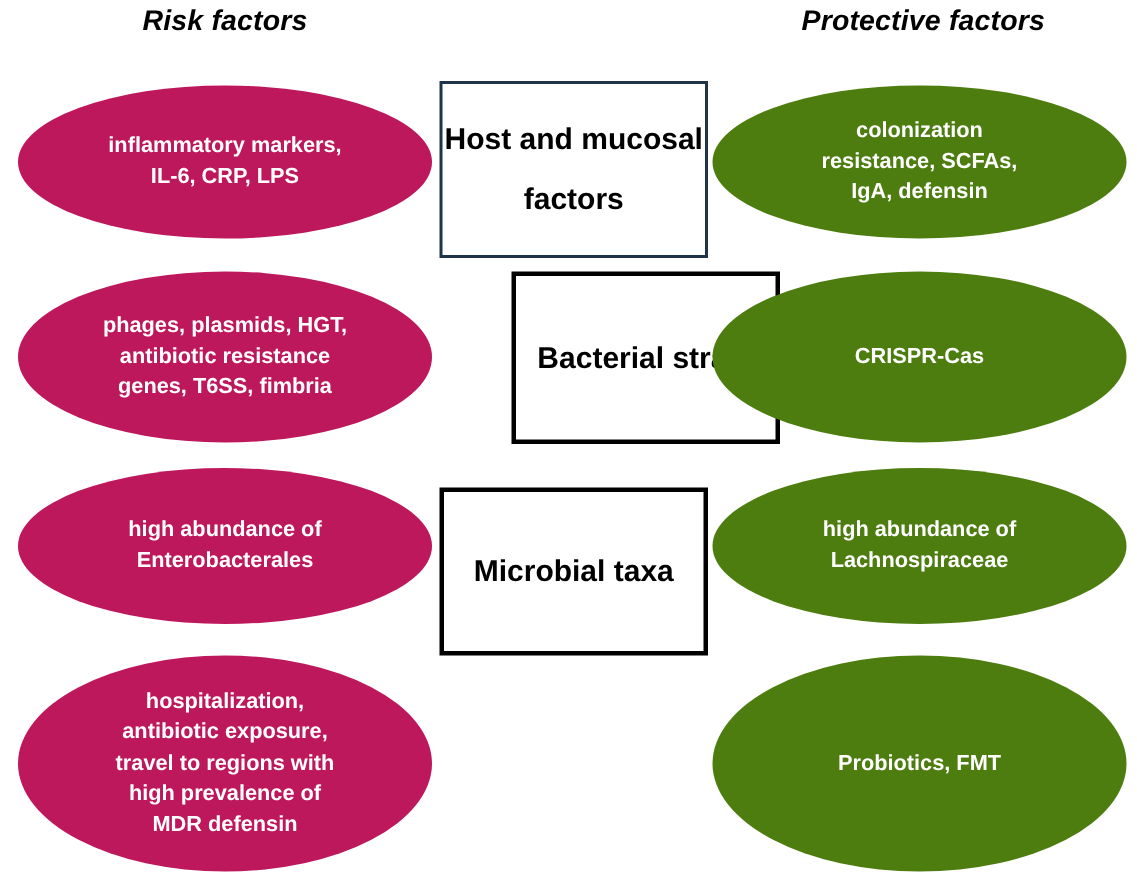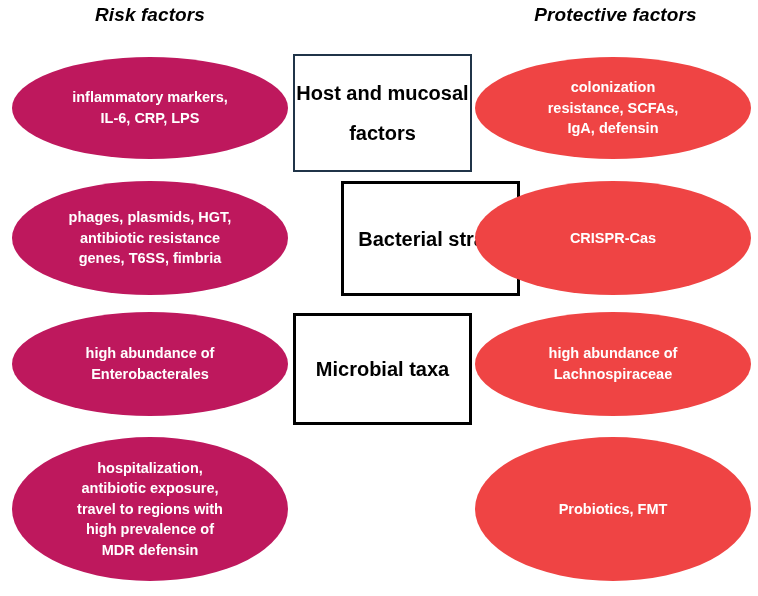--- a/index.html
+++ b/index.html
@@ -45,21 +45,21 @@
   }
   .ellipse .etext {
     color: #ffffff;
     font-size: 14.5px;
     font-weight: bold;
     line-height: 1.42;
     padding: 0 12px;
     white-space: pre-line;
   }
   .risk-ellipse      { background: #be185d; }
-  .protective-ellipse{ background: #ef4444; }
+  .protective-ellipse{ background: #4d7c0f; }
 
   
   #risk-ellipse-1 { left: 12px; top: 57px;  width: 276px; height: 102px; }
   #risk-ellipse-2 { left: 12px; top: 181px; width: 276px; height: 114px; }
   #risk-ellipse-3 { left: 12px; top: 312px; width: 276px; height: 104px; }
   #risk-ellipse-4 { left: 12px; top: 437px; width: 276px; height: 144px; }
 
   
   #protective-ellipse-1 { left: 475px; top: 57px;  width: 276px; height: 102px; }
   #protective-ellipse-2 { left: 475px; top: 181px; width: 276px; height: 114px; }
@@ -78,21 +78,21 @@
   }
   .center-box .btext {
     color: #000000;
     font-size: 20px;
     font-weight: bold;
     line-height: 2.0;
     white-space: pre-line;
   }
   #center-box-1 { left: 293px; top: 54px;  width: 179px; height: 118px; border: 2px solid #203448; }
   #center-box-2 { left: 293px; top: 181px; width: 179px; height: 115px; border: 3px solid #000000; margin-left: 48px; }
-  #center-box-3 { left: 293px; top: 313px; width: 179px; height: 112px; border: 3px solid #000000; }
+  #center-box-3 { left: 293px; top: 325px; width: 179px; height: 112px; border: 3px solid #000000; }
   #center-box-4 { left: 293px; top: 446px; width: 179px; height: 134px; border: 3px solid #000000; }
 </style>
 </head>
 <body>
 
 <div id="canvas">
 
   <div class="col-header" id="header-risk">Risk factors</div>
   <div class="col-header" id="header-protective">Protective factors</div>
 

